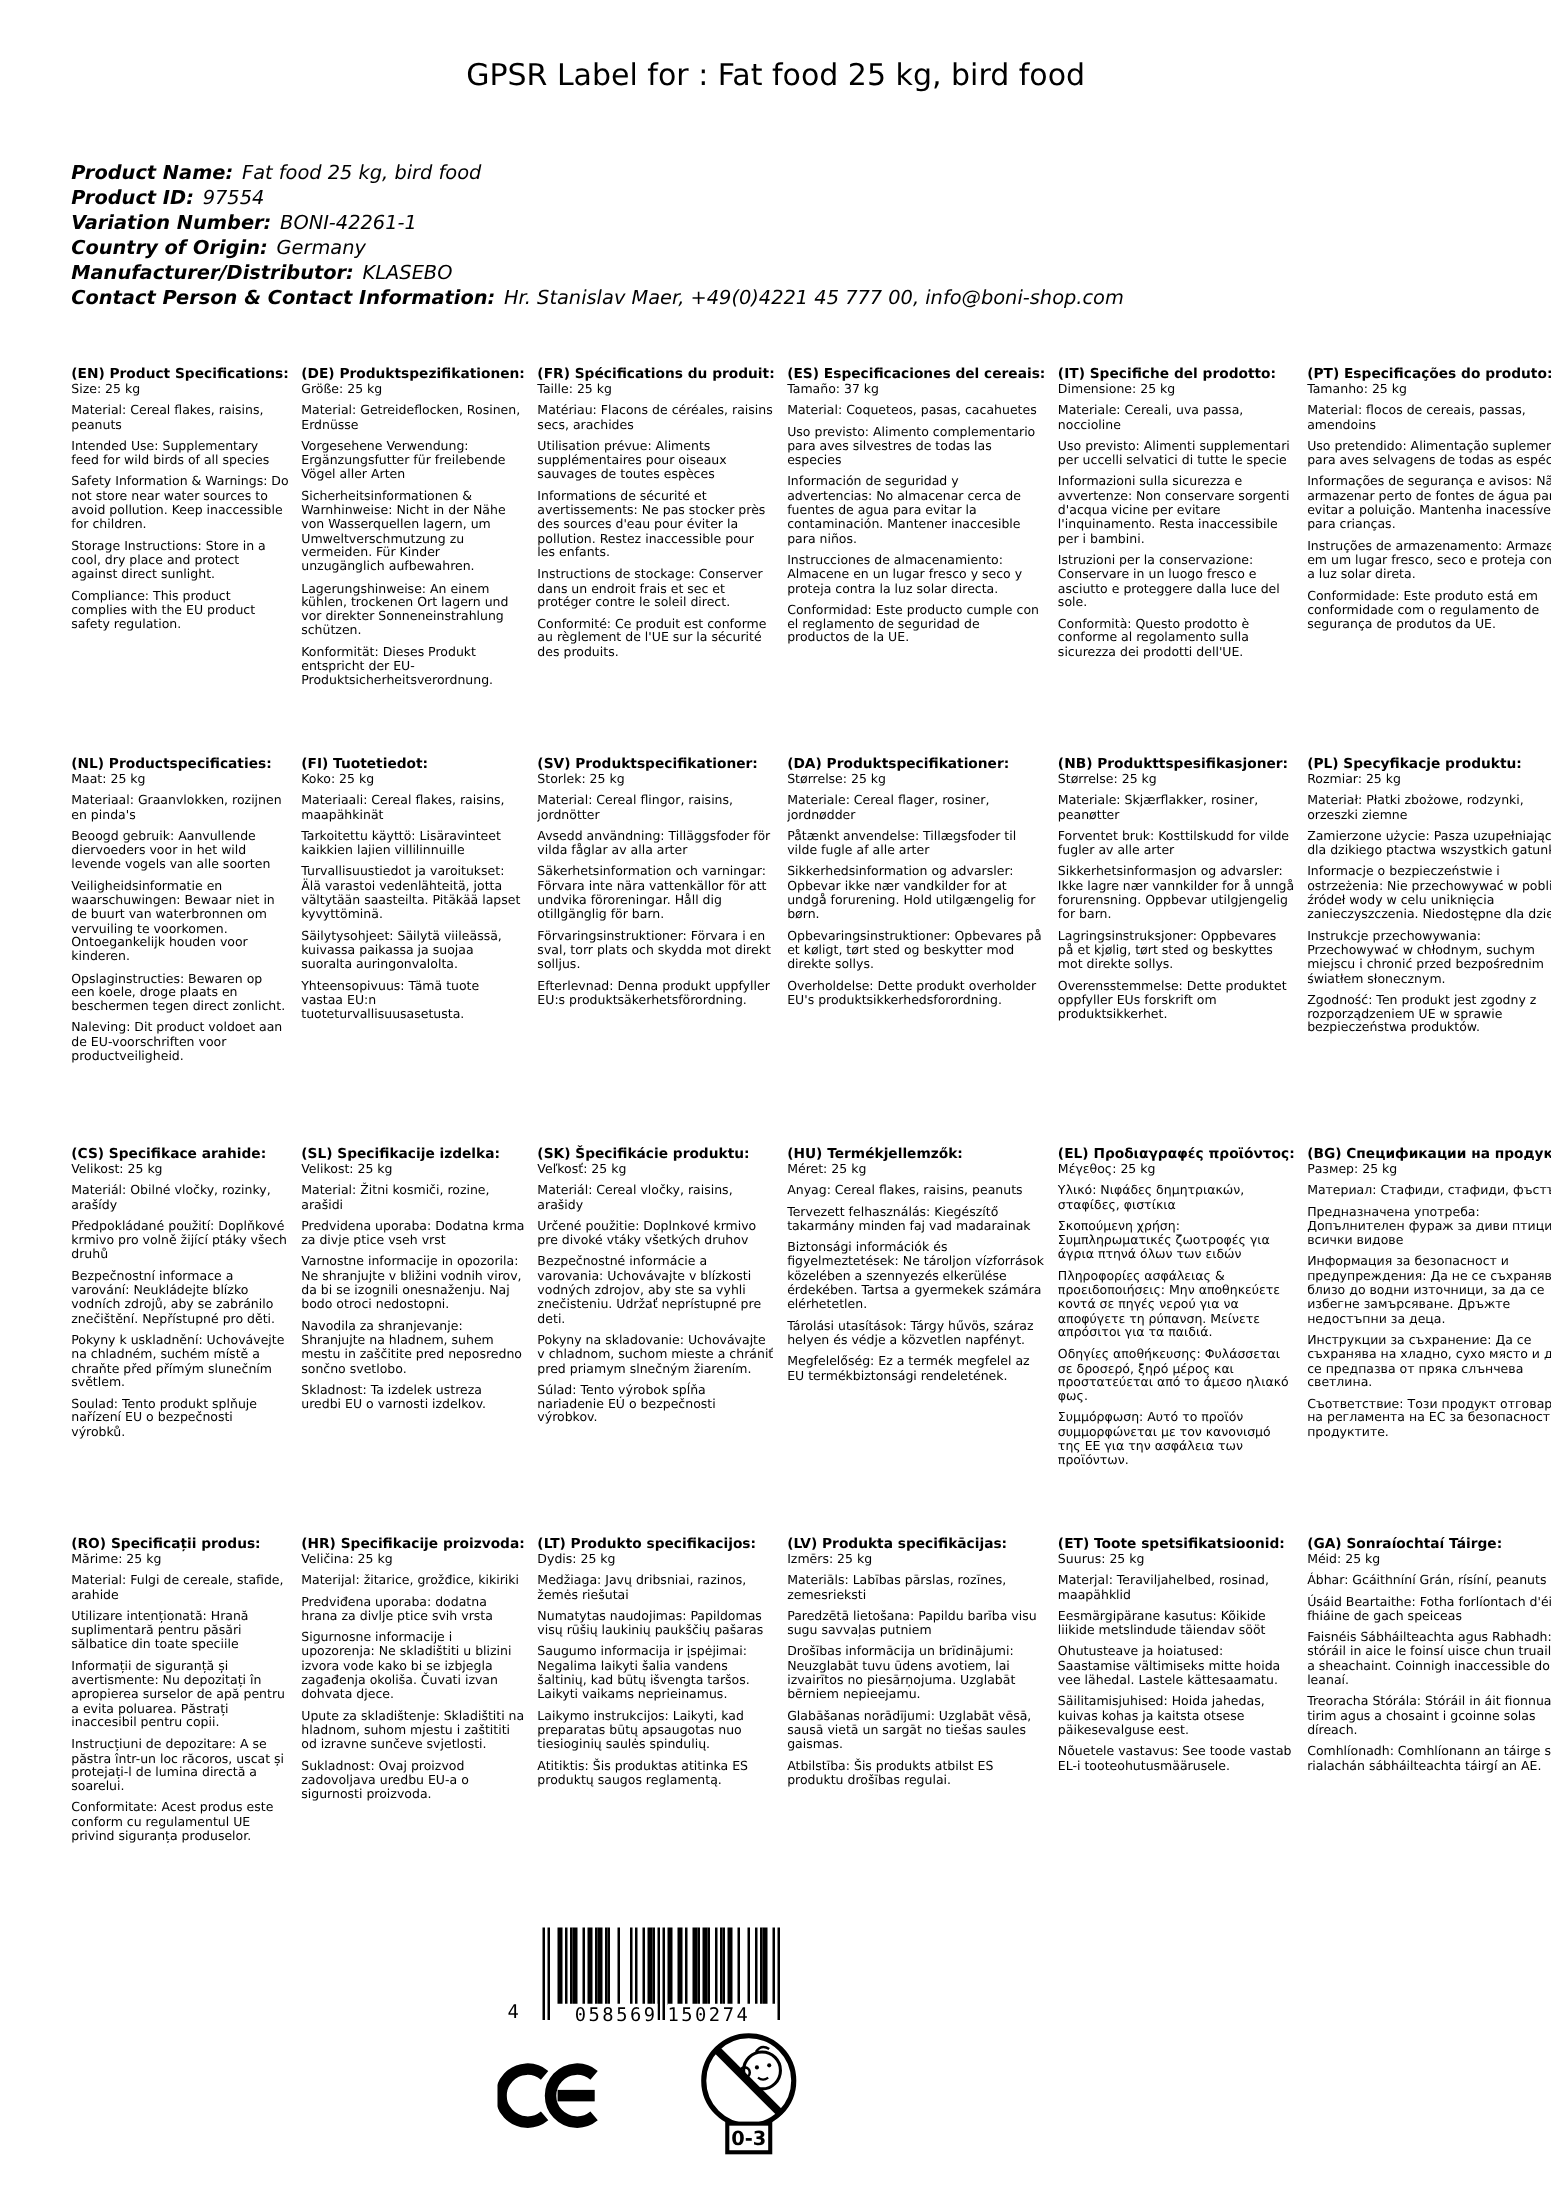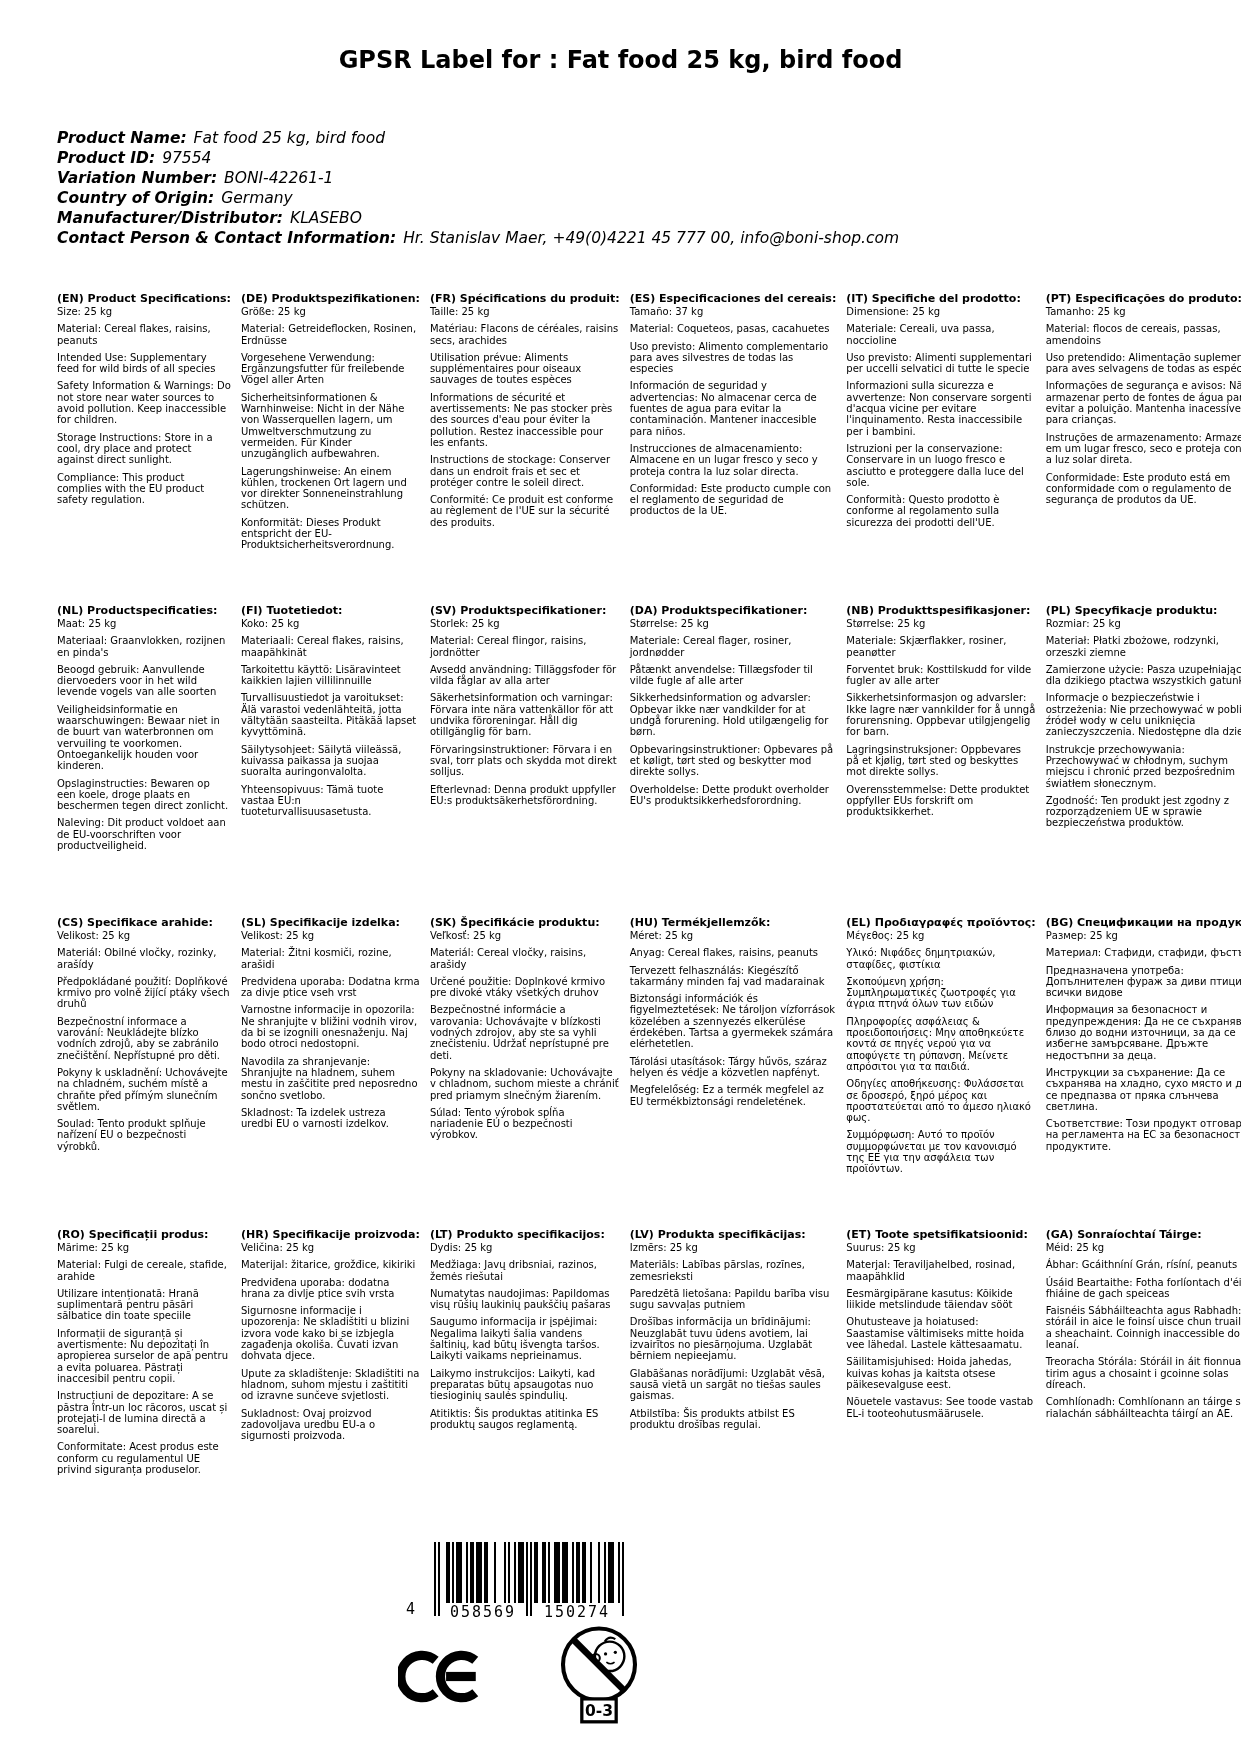--- a/index.html
+++ b/index.html
@@ -1,37 +1,37 @@
 <!DOCTYPE html>
 <html><head>
 <meta charset="utf-8">
 <style>
   html,body{margin:0;padding:0;background:#fff;}
   .page{position:relative;width:1241px;height:1754px;background:#ffffff;color:#000;
         font-family:"DejaVu Sans",sans-serif;overflow:hidden;}
   .doc-title{position:absolute;top:46px;left:0;width:100%;text-align:center;
-             font-size:24px;font-weight:bold;margin:0;}
+             font-size:24px;font-weight:normal;margin:0;}
   .product-info{position:absolute;left:57px;top:128px;font-style:italic;}
   .info-row{font-size:15.5px;line-height:20px;white-space:nowrap;}
   .lbl{font-weight:bold;}
   .val{margin-left:7px;}
   .lang-grid{position:absolute;left:57px;top:292px;width:1130px;display:grid;
              grid-template-columns:repeat(6,1fr);column-gap:10px;grid-auto-rows:312px;}
   .lang-block{overflow:visible;}
   .lang-title{font-size:11px;font-weight:bold;white-space:nowrap;margin:0 0 1px 0;}
   .lang-para{font-size:10px;line-height:11.3px;margin:0 0 6px 0;}
   .barcode-wrap{position:absolute;left:434px;top:1542px;width:190px;height:92px;}
   .bars{display:flex;align-items:flex-start;height:74px;}
   .bc-mod{width:2px;height:62px;background:transparent;}
   .bc-mod.on{background:#000;}
   .bc-mod.guard{height:74px;}
   .bc-digits span{font-family:"DejaVu Sans Mono",monospace;font-size:15px;color:#000;}
   .bc-first{position:absolute;left:-28px;top:58px;}
-  .bc-left{position:absolute;left:6px;top:61px;width:86px;text-align:center;letter-spacing:2px;background:#fff;}
-  .bc-right{position:absolute;left:100px;top:61px;width:86px;text-align:center;letter-spacing:2px;background:#fff;}
+  .bc-left{position:absolute;left:6px;top:61px;width:86px;text-align:right;letter-spacing:2px;background:#fff;}
+  .bc-right{position:absolute;left:100px;top:61px;width:86px;text-align:left;letter-spacing:2px;background:#fff;}
   .ce-mark{position:absolute;left:398px;top:1648px;}
   .age-warning{position:absolute;left:558px;top:1622px;}
 </style>
 </head>
 <body>
 
 <div class="page">
 
   <h1 class="doc-title">GPSR Label for : Fat food 25 kg, bird food</h1>
 

